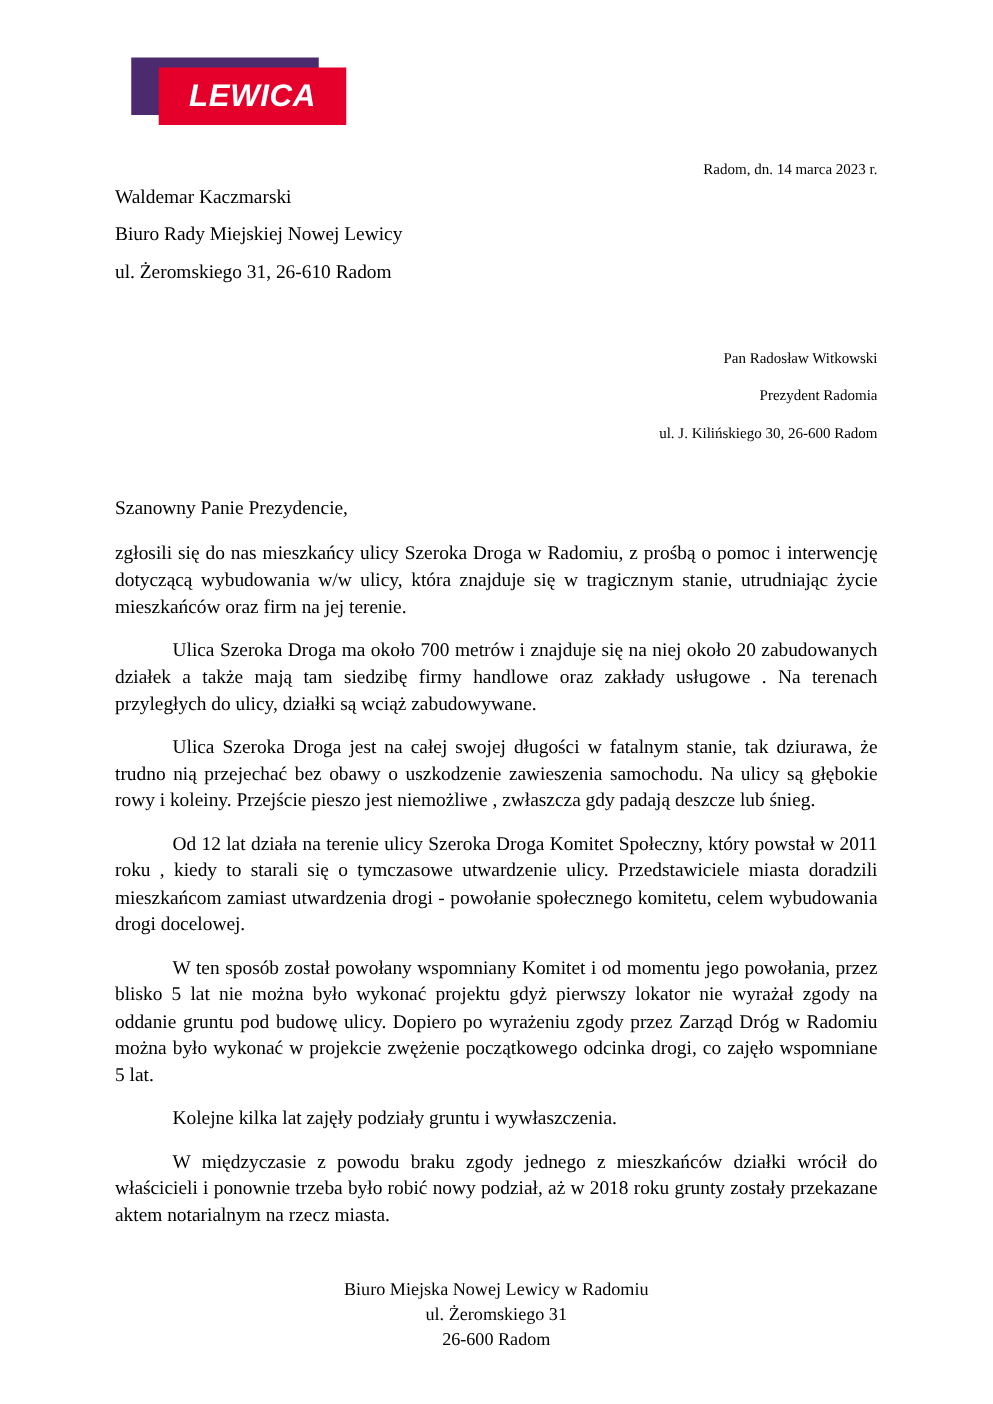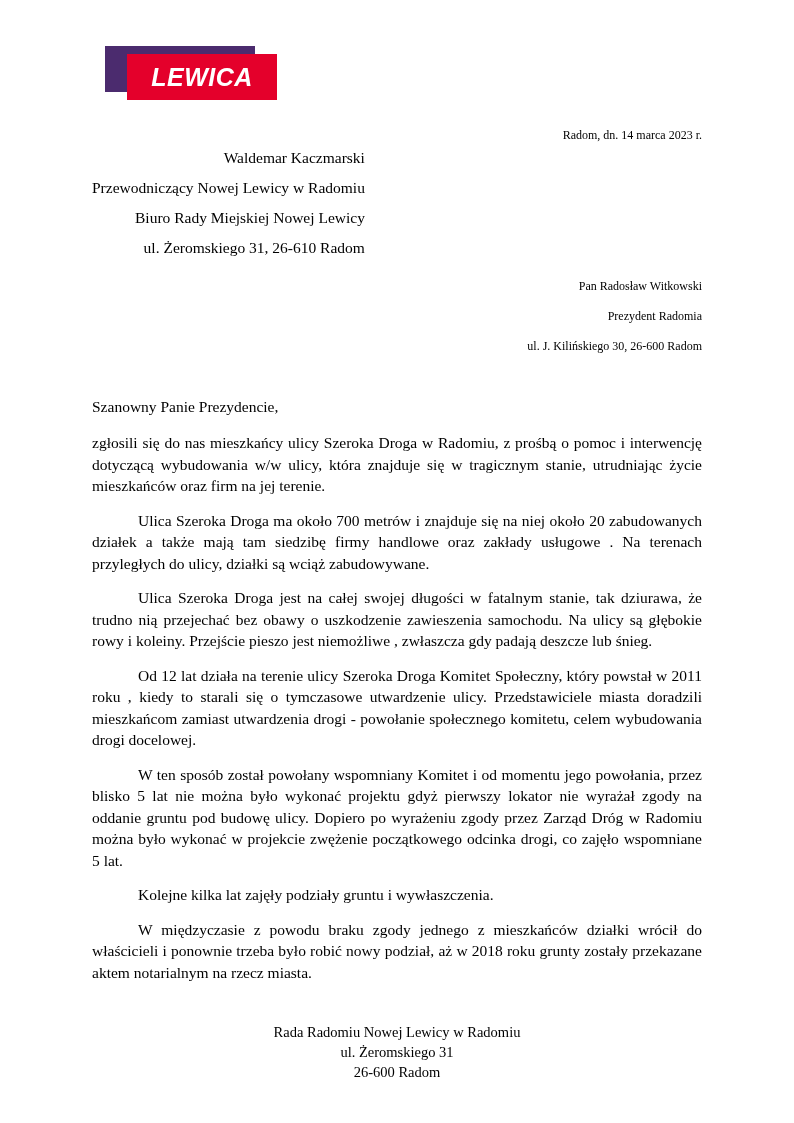--- a/index.html
+++ b/index.html
@@ -69,21 +69,20 @@
     top: 128px;
     font-size: 12px;
     white-space: nowrap;
   }
   .sender {
     position: absolute;
     left: 92px;
     top: 143px;
     font-size: 15.5px;
     line-height: 30px;
-    text-align: right;
   }
   .sender div {
     white-space: nowrap;
   }
   .recipient {
     position: absolute;
     right: 92px;
     top: 271px;
     font-size: 12px;
     line-height: 30px;
@@ -137,21 +136,20 @@
   <div class="logo-block">
     <div class="logo-purple"></div>
     <div class="logo-red"></div>
     <div class="logo-text">LEWICA</div>
   </div>
 
   <div class="date-line">Radom, dn. 14 marca 2023 r.</div>
 
   <div class="sender">
     <div>Waldemar Kaczmarski</div>
-    <div>Przewodniczący Nowej Lewicy w Radomiu</div>
     <div>Biuro Rady Miejskiej Nowej Lewicy</div>
     <div>ul. Żeromskiego 31, 26-610 Radom</div>
   </div>
 
   <div class="recipient">
     <div>Pan Radosław Witkowski</div>
     <div>Prezydent Radomia</div>
     <div>ul. J. Kilińskiego 30, 26-600 Radom</div>
   </div>
 
@@ -161,18 +159,18 @@
     <p class="no-indent">zgłosili się do nas mieszkańcy ulicy Szeroka Droga w Radomiu, z prośbą o pomoc i interwencję dotyczącą wybudowania w/w ulicy, która znajduje się w tragicznym stanie, utrudniając życie mieszkańców oraz firm na jej terenie.</p>
     <p>Ulica Szeroka Droga ma około 700 metrów i znajduje się na niej około 20 zabudowanych działek a także mają tam siedzibę firmy handlowe  oraz zakłady usługowe . Na terenach przyległych do ulicy, działki są wciąż zabudowywane.</p>
     <p>Ulica Szeroka Droga jest na całej swojej długości w fatalnym stanie,  tak dziurawa, że trudno nią przejechać bez obawy o uszkodzenie zawieszenia samochodu. Na ulicy są głębokie rowy i koleiny. Przejście pieszo jest niemożliwe , zwłaszcza gdy padają deszcze lub śnieg.</p>
     <p>Od 12 lat działa na terenie ulicy Szeroka Droga Komitet Społeczny, który powstał w 2011 roku , kiedy to starali się o tymczasowe utwardzenie  ulicy. Przedstawiciele miasta doradzili mieszkańcom zamiast utwardzenia drogi -  powołanie społecznego komitetu, celem wybudowania drogi docelowej.</p>
     <p>W ten sposób został powołany wspomniany Komitet i od  momentu jego powołania, przez blisko 5 lat  nie można było wykonać projektu gdyż pierwszy lokator nie wyrażał zgody na oddanie gruntu pod budowę ulicy. Dopiero  po wyrażeniu zgody przez Zarząd Dróg w Radomiu można było wykonać w projekcie zwężenie początkowego odcinka drogi, co zajęło wspomniane  5 lat.</p>
     <p>Kolejne kilka lat zajęły podziały gruntu i wywłaszczenia.</p>
     <p>W międzyczasie z powodu braku zgody jednego z mieszkańców działki wrócił do właścicieli i ponownie trzeba było robić nowy podział, aż w 2018 roku grunty zostały przekazane aktem notarialnym na rzecz miasta.</p>
   </div>
 
   <div class="footer">
-    <div>Rada Radomiu Nowej Lewicy w Radomiu</div>
+    <div>Biuro Miejska Nowej Lewicy w Radomiu</div>
     <div>ul. Żeromskiego 31</div>
     <div>26-600 Radom</div>
   </div>
 
 </div>
 
 </body></html>

